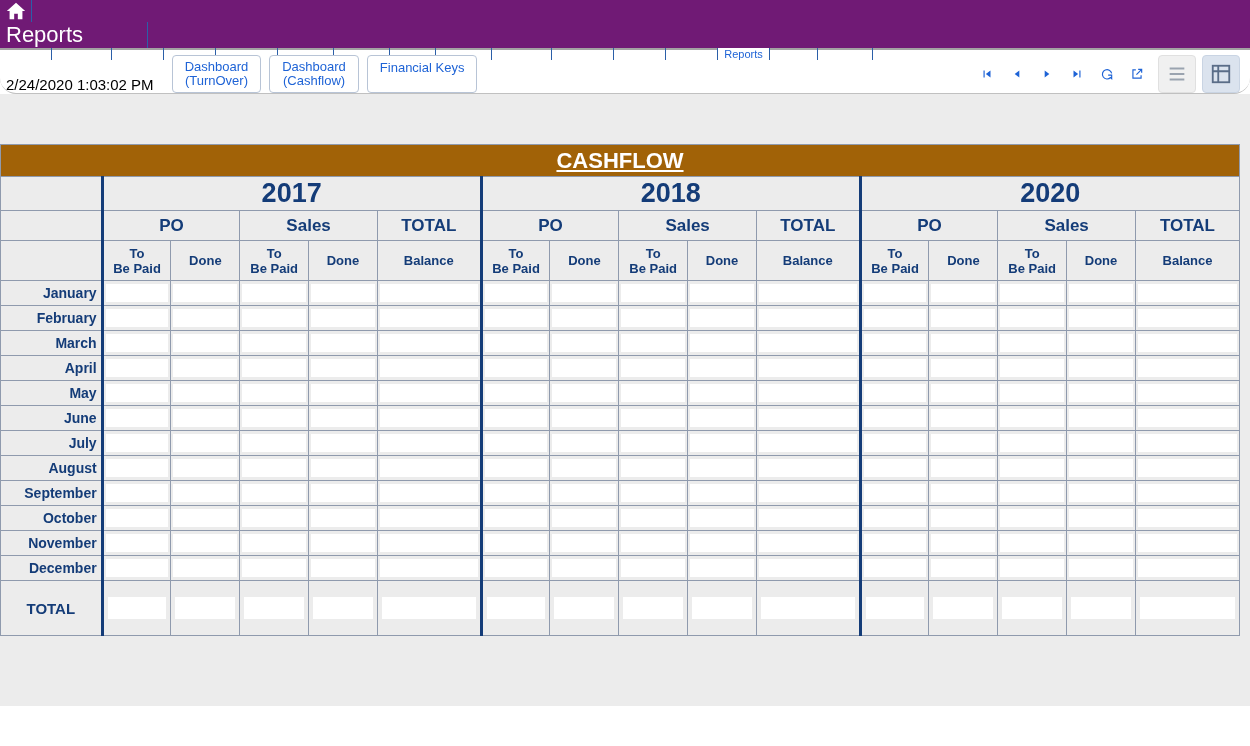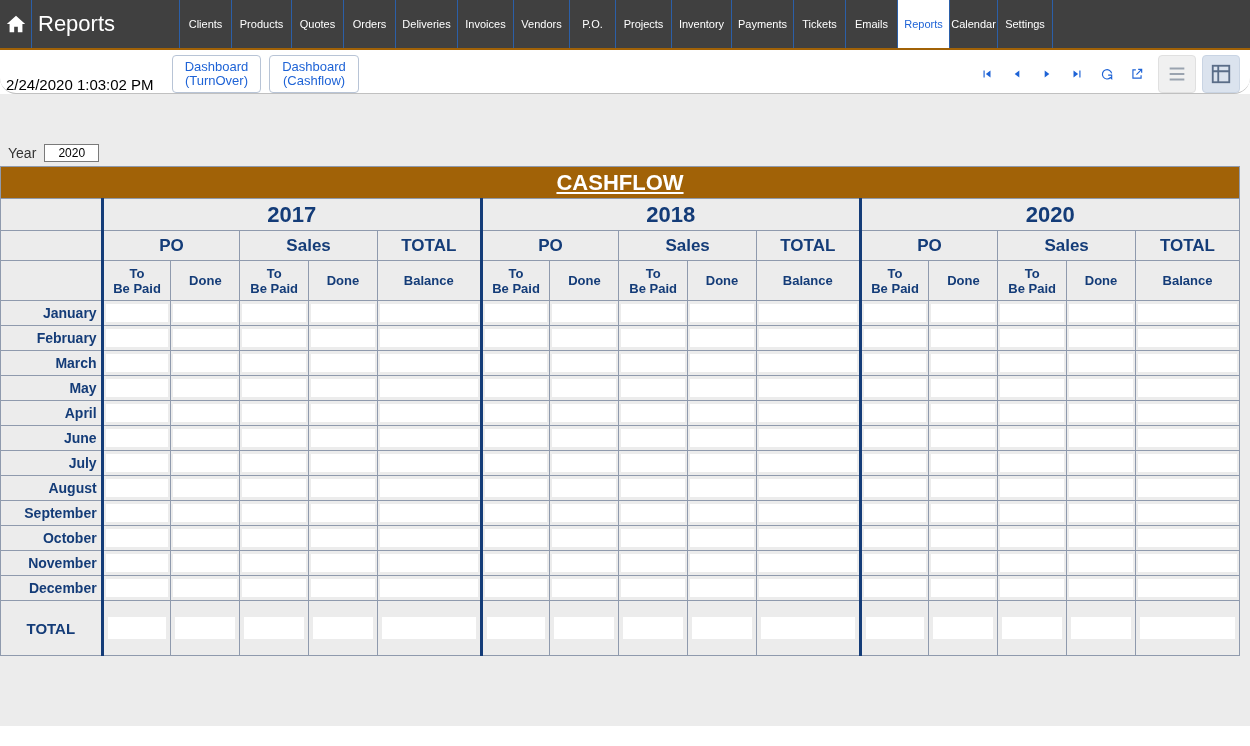--- a/index.html
+++ b/index.html
@@ -1,18 +1,18 @@
 <!DOCTYPE html>
 <html><head>
 <meta charset="utf-8">
 <style>
   * { box-sizing: border-box; }
   html, body { margin:0; padding:0; font-family: Arial, Helvetica, sans-serif; background:#fff; width:1250px; }
   
-  .topnav { display:flex; height:50px; background:#404040; border-bottom:2px solid #a16207; }
+  .topnav { display:flex; height:50px; background:#701a75; border-bottom:2px solid #a3a3a3;flex-direction:column; }
   .home-cell { width:32px; display:flex; align-items:center; justify-content:center; border-right:1px solid #2b5fa8; color:#fff; }
   .title-cell { width:148px; display:flex; align-items:center; color:#fff; font-size:22px; padding-left:6px; border-right:1px solid #2b5fa8;}
   .tabs { display:flex; }
   .tab { display:flex; align-items:center; justify-content:center; font-size:11px; color:#fff; border-right:1px solid #2b5fa8; padding:0 2px; white-space:nowrap; cursor:pointer; }
   .tab.active { background:#fff; color:#1e63d6; }
   .brand { margin-left:auto; display:flex; align-items:center; padding:0 10px; color:#fff; font-size:28px; font-weight:bold; letter-spacing:-0.5px; }
   .brand .dot { color:#a6c8f0; }
   .brand .sub { display:inline-flex; flex-direction:column; font-size:10px; line-height:10px; margin-left:1px; font-weight:bold; color:#a6c8f0;}
   
   .subbar { display:flex; align-items:flex-end; height:44px; border-bottom:1px solid #c0c0c0; padding:0 4px; background:#fff;border-radius:16px;}
@@ -27,21 +27,21 @@
   .view-btn.on  { background:#dbe3ee; color:#5a6d88; border:1px solid #c9d4e3;}
   .view-btn svg { width:22px; height:22px; }
   
   .body-area { background:#ececec; padding-top:50px; }
   .year-row { display:flex; align-items:center; gap:8px; padding:0 8px 4px 8px; font-size:14px; color:#333;}
   .year-input { width:55px; height:18px; border:1px solid #7a7a7a; font-size:12px; text-align:center; background:#fff;}
   
   .report { width:1240px; border-collapse:collapse; table-layout:fixed; }
   .report th, .report td { border:1px solid #8f9aad; font-size:13px; background:#ececec; }
   .report .title-row th { background:#a16207; color:#fff; font-size:22px; text-decoration:underline; height:32px; font-weight:bold;}
-  .report .year-h { background:#ececec; color:#143c78; font-size:22px; font-weight:bold; height:32px;}
+  .report .year-h { background:#ececec; color:#143c78; font-size:27px; font-weight:bold; height:32px;}
   .report .grp-h  { background:#ececec; color:#143c78; font-size:17px; font-weight:bold; height:30px;}
   .report .sub-h  { background:#ececec; color:#143c78; font-size:13px; font-weight:bold; height:40px; line-height:15px;}
   .report .month-h{ background:#ececec; color:#143c78; font-size:14px; font-weight:bold; text-align:right; padding-right:4px; height:25px;margin-left:16px;}
   .report .total-h{ background:#ececec; color:#143c78; font-size:15px; font-weight:bold; text-align:center; height:55px;}
   .report td.cell { padding:2px; height:25px;}
   .report td.cell .inner { background:#fff; height:18px; width:100%; border:none;}
   .report td.total-cell { padding:4px; }
   .report td.total-cell .inner { background:#fff; height:22px; width:100%; }
   col.rowh { width:96px; }
   col.c    { width:65px; }
@@ -77,20 +77,21 @@
       <div class="tab" style="width: 48px;">Calendar</div>
       <div class="tab" style="width: 55px;">Settings</div>
     </div>
 </div>
 
 <div class="subbar">
   <div class="timestamp">2/24/2020 1:03:02 PM</div>
   <div id="subbtns" style="display:flex;">
       <div class="btn two">Dashboard<br>(TurnOver)</div>
       <div class="btn two">Dashboard<br>(Cashflow)</div>
+      <div class="btn">Financial Keys</div>
     </div>
   <div class="nav-icons">
     <div class="nav-ico">
         <svg viewBox="0 0 24 24" fill="#1e63d6">
           <path d="M6 6h2v12H6zM18 6v12l-8-6z"></path>
         </svg>
       </div>
     <div class="nav-ico">
         <svg viewBox="0 0 24 24" fill="#1e63d6">
           <path d="M16 6v12l-8-6z"></path>
@@ -124,24 +125,20 @@
     <div class="view-btn on">
         <svg viewBox="0 0 24 24" fill="none" stroke="#5a6d88" stroke-width="2">
           <rect x="3" y="3" width="18" height="18"></rect>
           <path d="M3 9h18M9 3v18"></path>
         </svg>
       </div>
   </div>
 </div>
 
 <div class="body-area">
-  <div class="year-row">
-    <span>Year</span>
-    <input class="year-input" value="2020" style="">
-  </div>
 
   <table class="report">
     <colgroup>
       <col class="rowh">
       <col class="c">
         <col class="c">
         <col class="c">
         <col class="c">
         <col class="bal">
       <col class="c">
@@ -335,69 +332,69 @@
             <div class="inner"></div>
           </td>
           <td class="cell">
             <div class="inner"></div>
           </td>
           <td class="cell">
             <div class="inner"></div>
           </td>
         </tr>
         <tr>
+          <th class="month-h">April</th>
+          <td class="cell year-sep">
+            <div class="inner"></div>
+          </td>
+          <td class="cell">
+            <div class="inner"></div>
+          </td>
+          <td class="cell">
+            <div class="inner"></div>
+          </td>
+          <td class="cell">
+            <div class="inner"></div>
+          </td>
+          <td class="cell">
+            <div class="inner"></div>
+          </td>
+          <td class="cell year-sep">
+            <div class="inner"></div>
+          </td>
+          <td class="cell">
+            <div class="inner"></div>
+          </td>
+          <td class="cell">
+            <div class="inner"></div>
+          </td>
+          <td class="cell">
+            <div class="inner"></div>
+          </td>
+          <td class="cell">
+            <div class="inner"></div>
+          </td>
+          <td class="cell year-sep">
+            <div class="inner"></div>
+          </td>
+          <td class="cell">
+            <div class="inner"></div>
+          </td>
+          <td class="cell">
+            <div class="inner"></div>
+          </td>
+          <td class="cell">
+            <div class="inner"></div>
+          </td>
+          <td class="cell">
+            <div class="inner"></div>
+          </td>
+        </tr>
+        <tr>
           <th class="month-h">May</th>
-          <td class="cell year-sep">
-            <div class="inner"></div>
-          </td>
-          <td class="cell">
-            <div class="inner"></div>
-          </td>
-          <td class="cell">
-            <div class="inner"></div>
-          </td>
-          <td class="cell">
-            <div class="inner"></div>
-          </td>
-          <td class="cell">
-            <div class="inner"></div>
-          </td>
-          <td class="cell year-sep">
-            <div class="inner"></div>
-          </td>
-          <td class="cell">
-            <div class="inner"></div>
-          </td>
-          <td class="cell">
-            <div class="inner"></div>
-          </td>
-          <td class="cell">
-            <div class="inner"></div>
-          </td>
-          <td class="cell">
-            <div class="inner"></div>
-          </td>
-          <td class="cell year-sep">
-            <div class="inner"></div>
-          </td>
-          <td class="cell">
-            <div class="inner"></div>
-          </td>
-          <td class="cell">
-            <div class="inner"></div>
-          </td>
-          <td class="cell">
-            <div class="inner"></div>
-          </td>
-          <td class="cell">
-            <div class="inner"></div>
-          </td>
-        </tr>
-        <tr>
-          <th class="month-h">April</th>
           <td class="cell year-sep">
             <div class="inner"></div>
           </td>
           <td class="cell">
             <div class="inner"></div>
           </td>
           <td class="cell">
             <div class="inner"></div>
           </td>
           <td class="cell">

